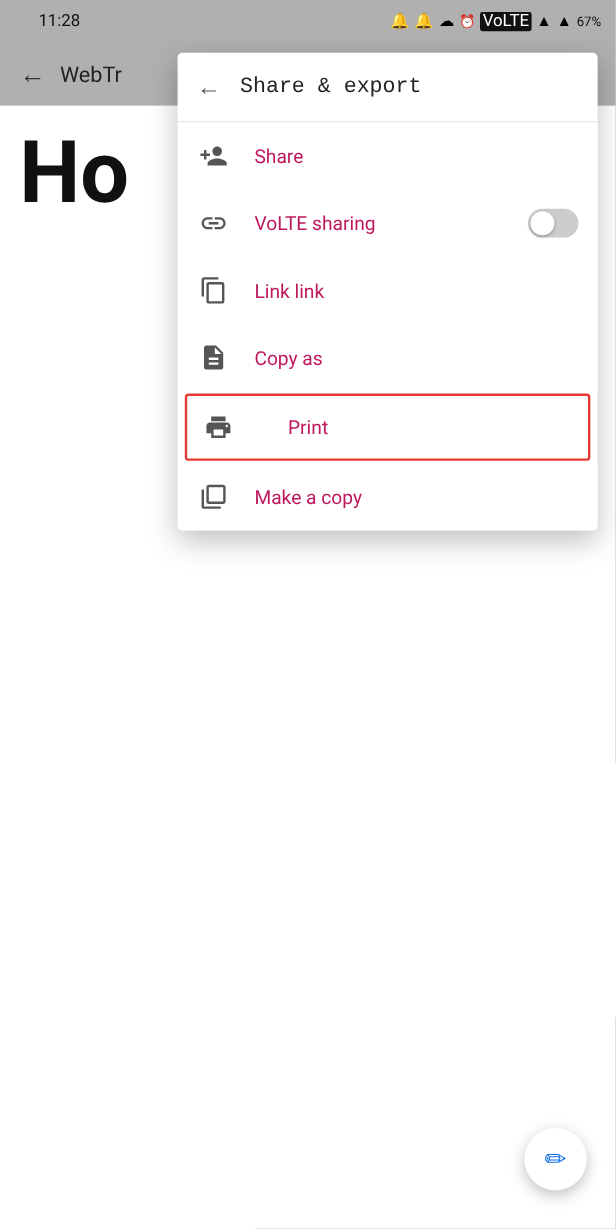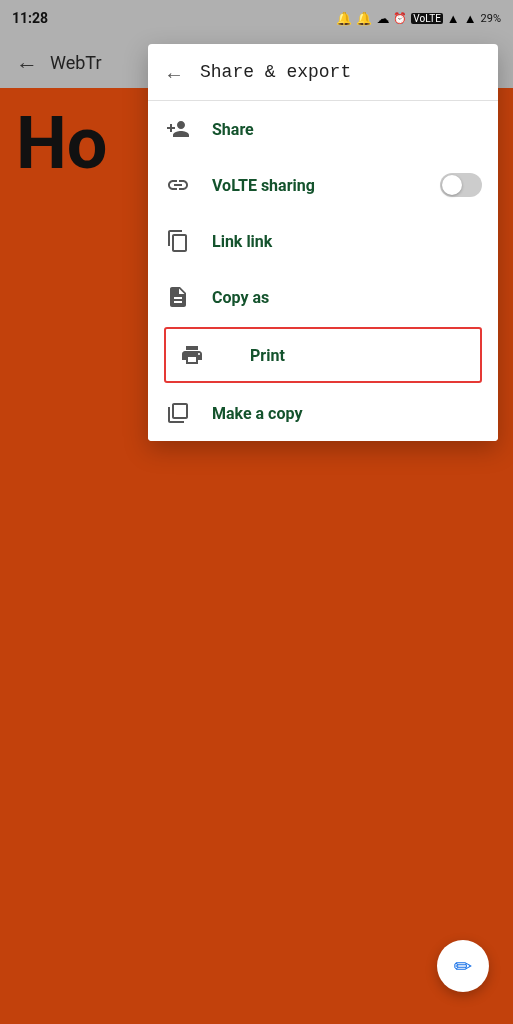--- a/index.html
+++ b/index.html
@@ -21,22 +21,23 @@
       display: flex;
       align-items: center;
       justify-content: space-between;
       padding: 0 12px;
       position: relative;
       z-index: 10;
     }
 
     .status-time {
       font-size: 14px;
-      font-weight: 700;
+      font-weight: 400;
       color: #111;
+      margin-left: 20px;
     }
 
     .status-icons {
       display: flex;
       align-items: center;
       gap: 4px;
     }
 
     
     .app-bar {
@@ -62,21 +63,21 @@
       text-align: right;
     }
 
     
     .main-content {
       position: absolute;
       top: 88px;
       left: 0;
       width: 100%;
       height: calc(100% - 88px);
-      background: #c2410c;
+      background: #ffffff;
       display: flex;
       flex-direction: column;
       align-items: flex-start;
       padding: 16px;
     }
 
     .content-text-large {
       font-size: 72px;
       font-weight: 700;
       color: #111;
@@ -135,23 +136,22 @@
       height: 28px;
       display: flex;
       align-items: center;
       justify-content: center;
       color: #555;
       flex-shrink: 0;
     }
 
     .menu-item-label {
       font-size: 16px;
-      color: #14532d;
+      color: #be185d;
       flex: 1;
-      font-weight: bold;
     }
 
     
     .toggle {
       width: 42px;
       height: 24px;
       background: #ccc;
       border-radius: 12px;
       position: relative;
       flex-shrink: 0;
@@ -212,28 +212,28 @@
   <span class="status-time">11:28</span>
   <div class="status-icons">
 
     <span style="font-size:13px;">🔔</span>
     <span style="font-size:13px;">🔔</span>
 
     <span style="font-size:13px;">☁</span>
 
     <span style="font-size:11px; color:#111;">⏰</span>
 
-    <span style="font-size:10px; background:#111; color:#fff; border-radius:2px; padding:0 2px;">VoLTE</span>
+    <span style="font-size:14px; background:#111; color:#fff; border-radius:2px; padding:0 2px;">VoLTE</span>
 
     <span style="font-size:13px;">▲</span>
 
     <span style="font-size:13px;">▲</span>
 
     <span style="font-size:11px; color:#111;">
-      <span>29%</span>
+      <span>67%</span>
     </span>
   </div>
 </div>
 
 <div class="app-bar">
   <span class="app-bar-back">←</span>
   <span class="app-bar-title">WebTr</span>
 </div>
 
 <div class="main-content">
@@ -280,21 +280,21 @@
 
   <div class="menu-item">
     <span class="menu-item-icon">
       <svg viewBox="0 0 24 24">
         <path d="M14 2H6c-1.1 0-1.99.9-1.99 2L4 20c0 1.1.89 2 1.99 2H18c1.1 0 2-.9 2-2V8l-6-6zm2 16H8v-2h8v2zm0-4H8v-2h8v2zm-3-5V3.5L18.5 9H13z"></path>
       </svg>
     </span>
     <span class="menu-item-label">Copy as</span>
   </div>
 
-  <div class="menu-item menu-item-print" style="border:2.5px solid #e53935; margin:2px 16px; border-radius:3px;gap:44px;">
+  <div class="menu-item menu-item-print" style="border:2.5px solid #e53935; margin:2px 6px; border-radius:3px;gap:44px;">
     <span class="menu-item-icon">
       <svg viewBox="0 0 24 24">
         <path d="M19 8H5c-1.66 0-3 1.34-3 3v6h4v4h12v-4h4v-6c0-1.66-1.34-3-3-3zm-3 11H8v-5h8v5zm3-7c-.55 0-1-.45-1-1s.45-1 1-1 1 .45 1 1-.45 1-1 1zm-1-9H6v4h12V3z"></path>
       </svg>
     </span>
     <span class="menu-item-label">Print</span>
   </div>
 
   <div class="menu-item">
     <span class="menu-item-icon">

